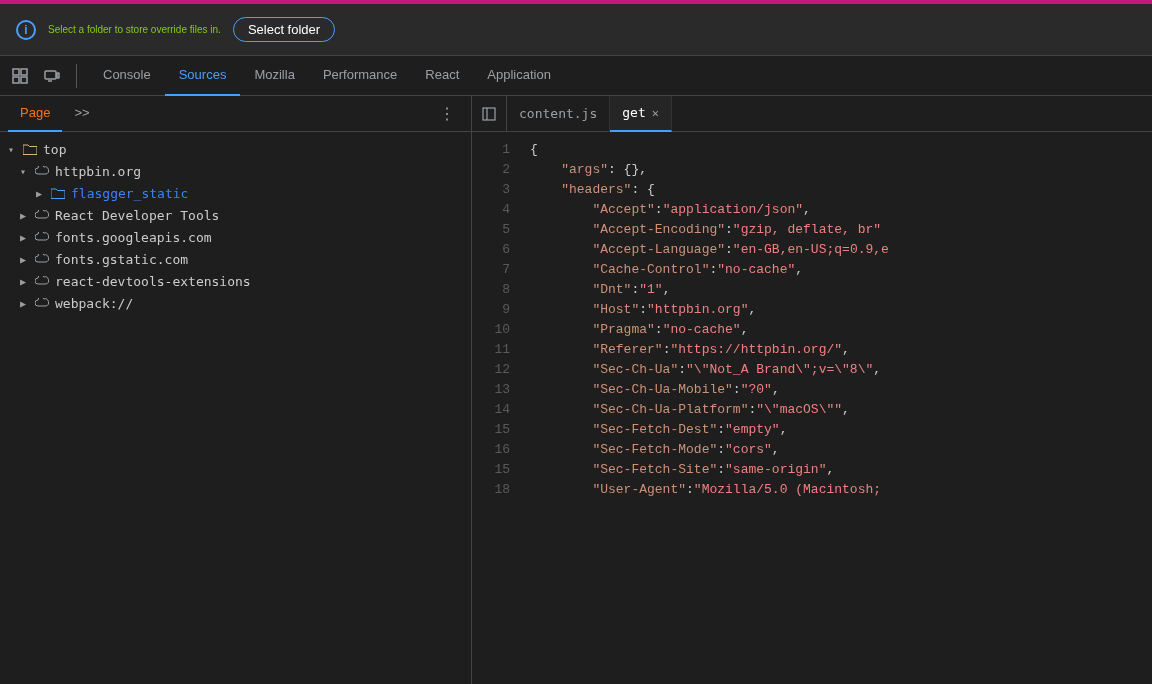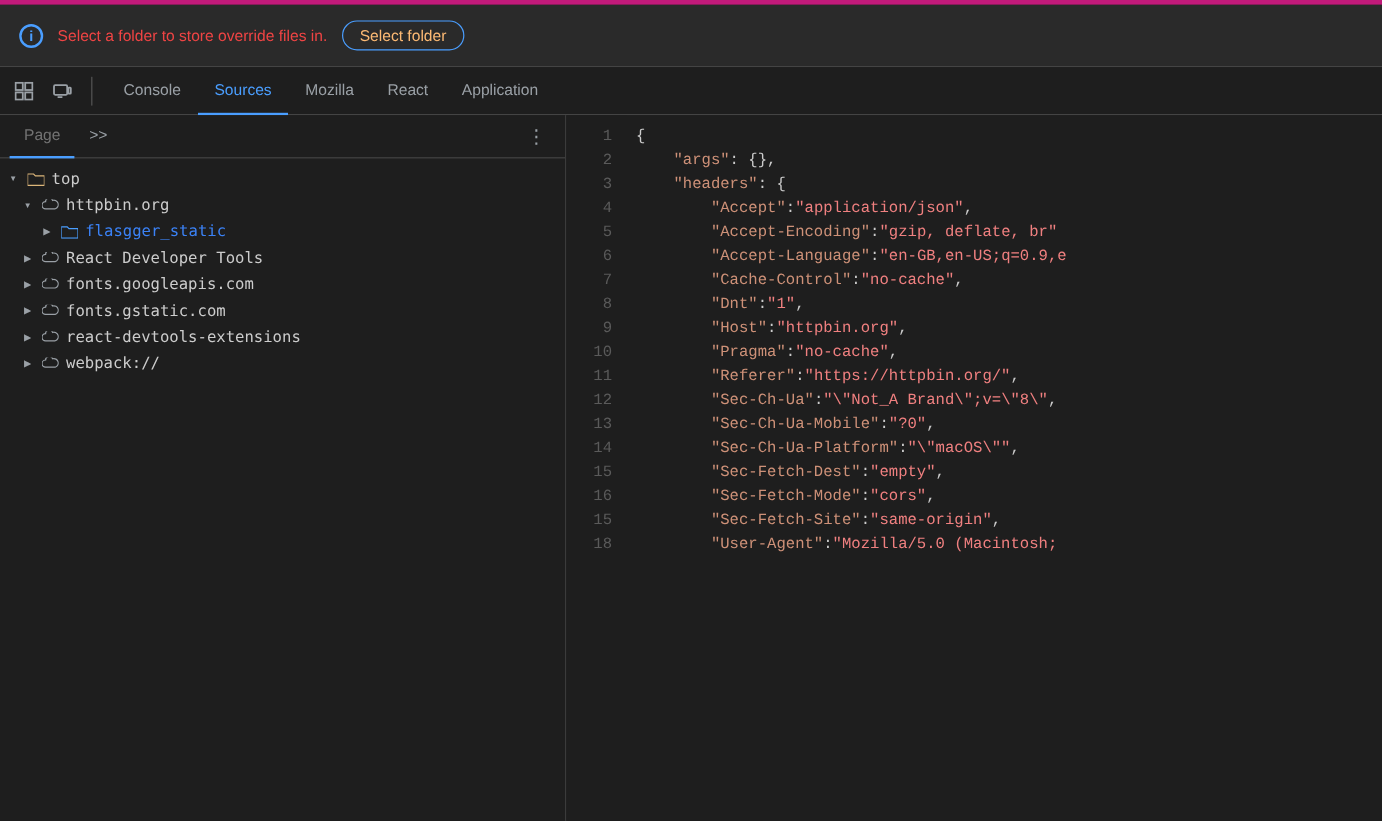--- a/index.html
+++ b/index.html
@@ -28,28 +28,28 @@
       border-radius: 50%;
       display: flex;
       align-items: center;
       justify-content: center;
       color: #4a9eff;
       font-size: 12px;
       font-weight: bold;
       flex-shrink: 0;
     }
     .top-bar-text {
-      color: #ef4444;
-      font-size: 13px;
+      color: #84cc16;
+      font-size: 10px;
     }
     .select-folder-btn {
       background: transparent;
       border: 1.5px solid #4a9eff;
       border-radius: 14px;
-      color: #fdba74;
+      color: #ffffff;
       font-size: 13px;
       padding: 4px 14px;
       cursor: pointer;
     }
 
     
     .devtools-tabs {
       background: #1e1e1e;
       height: 40px;
       display: flex;
@@ -119,21 +119,21 @@
       padding: 0 12px;
       height: 36px;
       display: flex;
       align-items: center;
       color: #9aa0a6;
       font-size: 13px;
       cursor: pointer;
       border-bottom: 2px solid transparent;
     }
     .sub-tab.active {
-      color: #737373;
+      color: #f97316;
       border-bottom: 2px solid #4a9eff;
     }
     .sub-tab-dots {
       margin-left: auto;
       color: #9aa0a6;
       font-size: 16px;
       cursor: pointer;
       padding: 0 8px;
     }
 
@@ -299,20 +299,21 @@
       <svg width="16" height="16" viewBox="0 0 16 16" fill="none">
         <rect x="1" y="3" width="11" height="8" rx="1" stroke="#9aa0a6" stroke-width="1.5" fill="none"></rect>
         <rect x="13" y="5" width="2" height="5" rx="0.5" stroke="#9aa0a6" stroke-width="1.5" fill="none"></rect>
         <line x1="4" y1="13" x2="8" y2="13" stroke="#9aa0a6" stroke-width="1.5"></line>
       </svg>
     </div>
   </div>
   <div class="devtools-tab">Console</div>
   <div class="devtools-tab active">Sources</div>
   <div class="devtools-tab">Mozilla</div>
+  <div class="devtools-tab">Performance</div>
   <div class="devtools-tab">React</div>
   <div class="devtools-tab">Application</div>
 </div>
 
 <div class="main-area">
 
   <div class="left-panel">
 
     <div class="sub-tabs">
       <div class="sub-tab active">Page</div>
@@ -401,20 +402,35 @@
           </svg>
         </span>
         <span>webpack://</span>
       </div>
 
     </div>
   </div>
 
   <div class="right-panel">
 
+    <div class="editor-tabs">
+      <div class="editor-tab-sidebar-btn">
+        <svg width="14" height="14" viewBox="0 0 14 14" fill="none">
+          <rect x="1" y="1" width="12" height="12" stroke="#9aa0a6" stroke-width="1.2" fill="none"></rect>
+          <line x1="5" y1="1" x2="5" y2="13" stroke="#9aa0a6" stroke-width="1.2"></line>
+        </svg>
+      </div>
+      <div class="editor-tab">
+        <span>content.js</span>
+      </div>
+      <div class="editor-tab active">
+        <span>get</span>
+        <span class="editor-tab-close">✕</span>
+      </div>
+    </div>
 
     <div class="code-area">
       <div class="line-numbers">
         <div>1</div>
         <div>2</div>
         <div>3</div>
         <div>4</div>
         <div>5</div>
         <div>6</div>
         <div>7</div>

